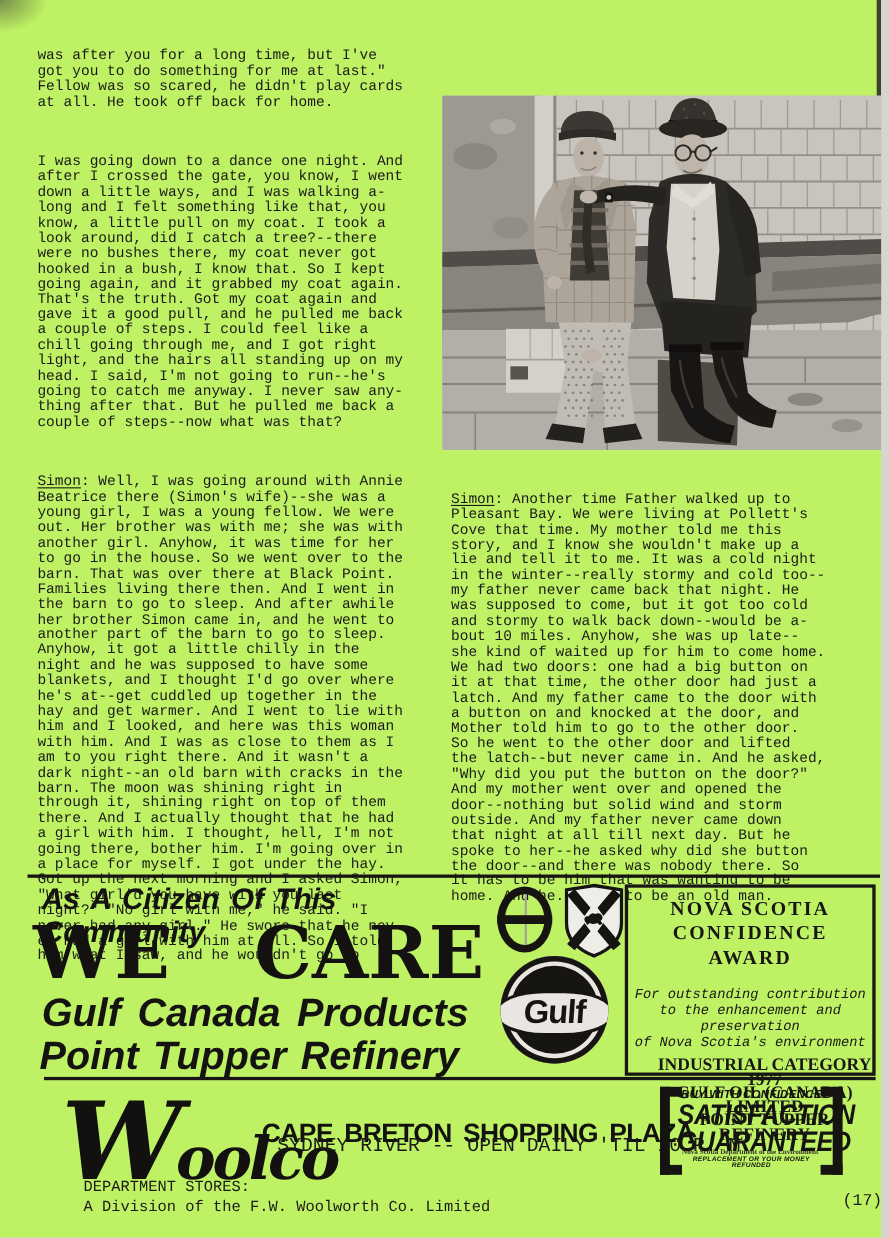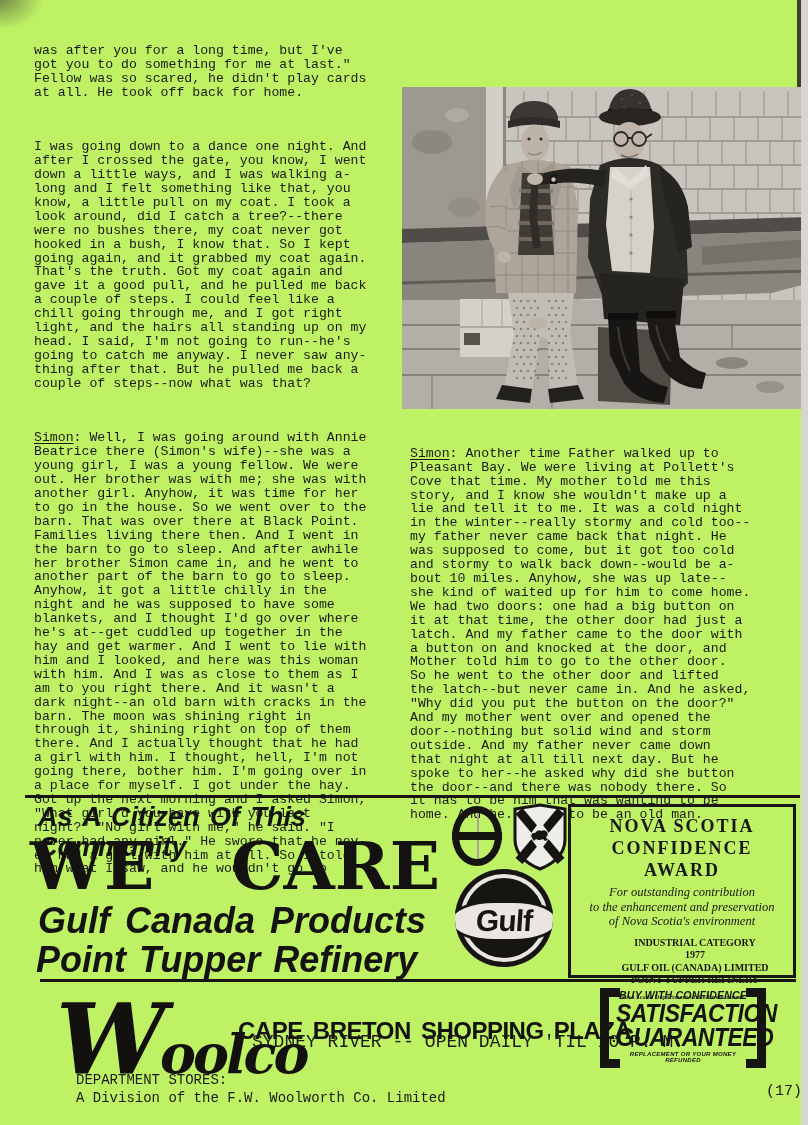--- a/index.html
+++ b/index.html
@@ -37,22 +37,22 @@
   .gulf-disc{position:absolute;left:455px;top:869px;width:98px;height:98px;border-radius:50%;
      background:#161511;box-shadow:inset 0 0 0 5px #161511, inset 0 0 0 9px #e9e6e1;overflow:hidden;}
   .gulf-band{position:absolute;left:-6px;right:-6px;top:31px;height:36px;background:#e9e6e1;
      border:3px solid #161511;border-radius:50% / 60%;display:flex;align-items:center;justify-content:center;}
   .gulf-band span{font-family:"Liberation Sans",sans-serif;font-weight:bold;font-size:30px;
      letter-spacing:-1px;color:#161511;transform:skewX(-4deg);}
   .award{position:absolute;left:568px;top:804px;width:228px;height:174px;box-sizing:border-box;
      border:3px solid #181715;text-align:center;font-family:"Liberation Serif",serif;color:#181715;
      padding-top:8px;}
   .award-title{font-size:18px;line-height:22px;letter-spacing:2px;font-weight:bold;}
-  .award-citation{margin-top:4px;font-style:italic;font-size:12.5px;line-height:14.5px;white-space:pre-line;}
-  .award-cat{margin-top:8px;font-weight:bold;font-size:10px;line-height:12.5px;padding-left:26px;}
+  .award-citation{margin-top:16px;font-style:italic;font-size:12.5px;line-height:14.5px;white-space:pre-line;font-family:Liberation Mono, monospace;}
+  .award-cat{margin-top:8px;font-weight:bold;font-size:16px;line-height:12.5px;padding-left:26px;}
   .award-footer{margin-top:6px;font-size:6.5px;color:#33312e;font-weight:bold;}
   
   .woolco-logo{position:absolute;left:56px;top:990px;font-family:"DejaVu Serif",serif;
      font-style:italic;font-weight:bold;font-size:54px;line-height:1;letter-spacing:-3px;color:#121110;}
   .woolco-logo::first-letter{font-size:98px;letter-spacing:-6px;}
   .woolco-dept{position:absolute;left:76px;top:1072px;font-size:14px;color:#1b1a18;}
   .woolco-div{position:absolute;left:76px;top:1090px;font-size:14px;color:#1b1a18;}
   .plaza-title{position:absolute;left:238px;top:993px;font-family:"Liberation Sans",sans-serif;
      font-weight:bold;font-size:24px;color:#131210;word-spacing:4px;letter-spacing:-0.5px;margin-top:24px;}
   .plaza-hours{position:absolute;left:252px;top:1032px;font-size:18px;color:#1b1a18;}

